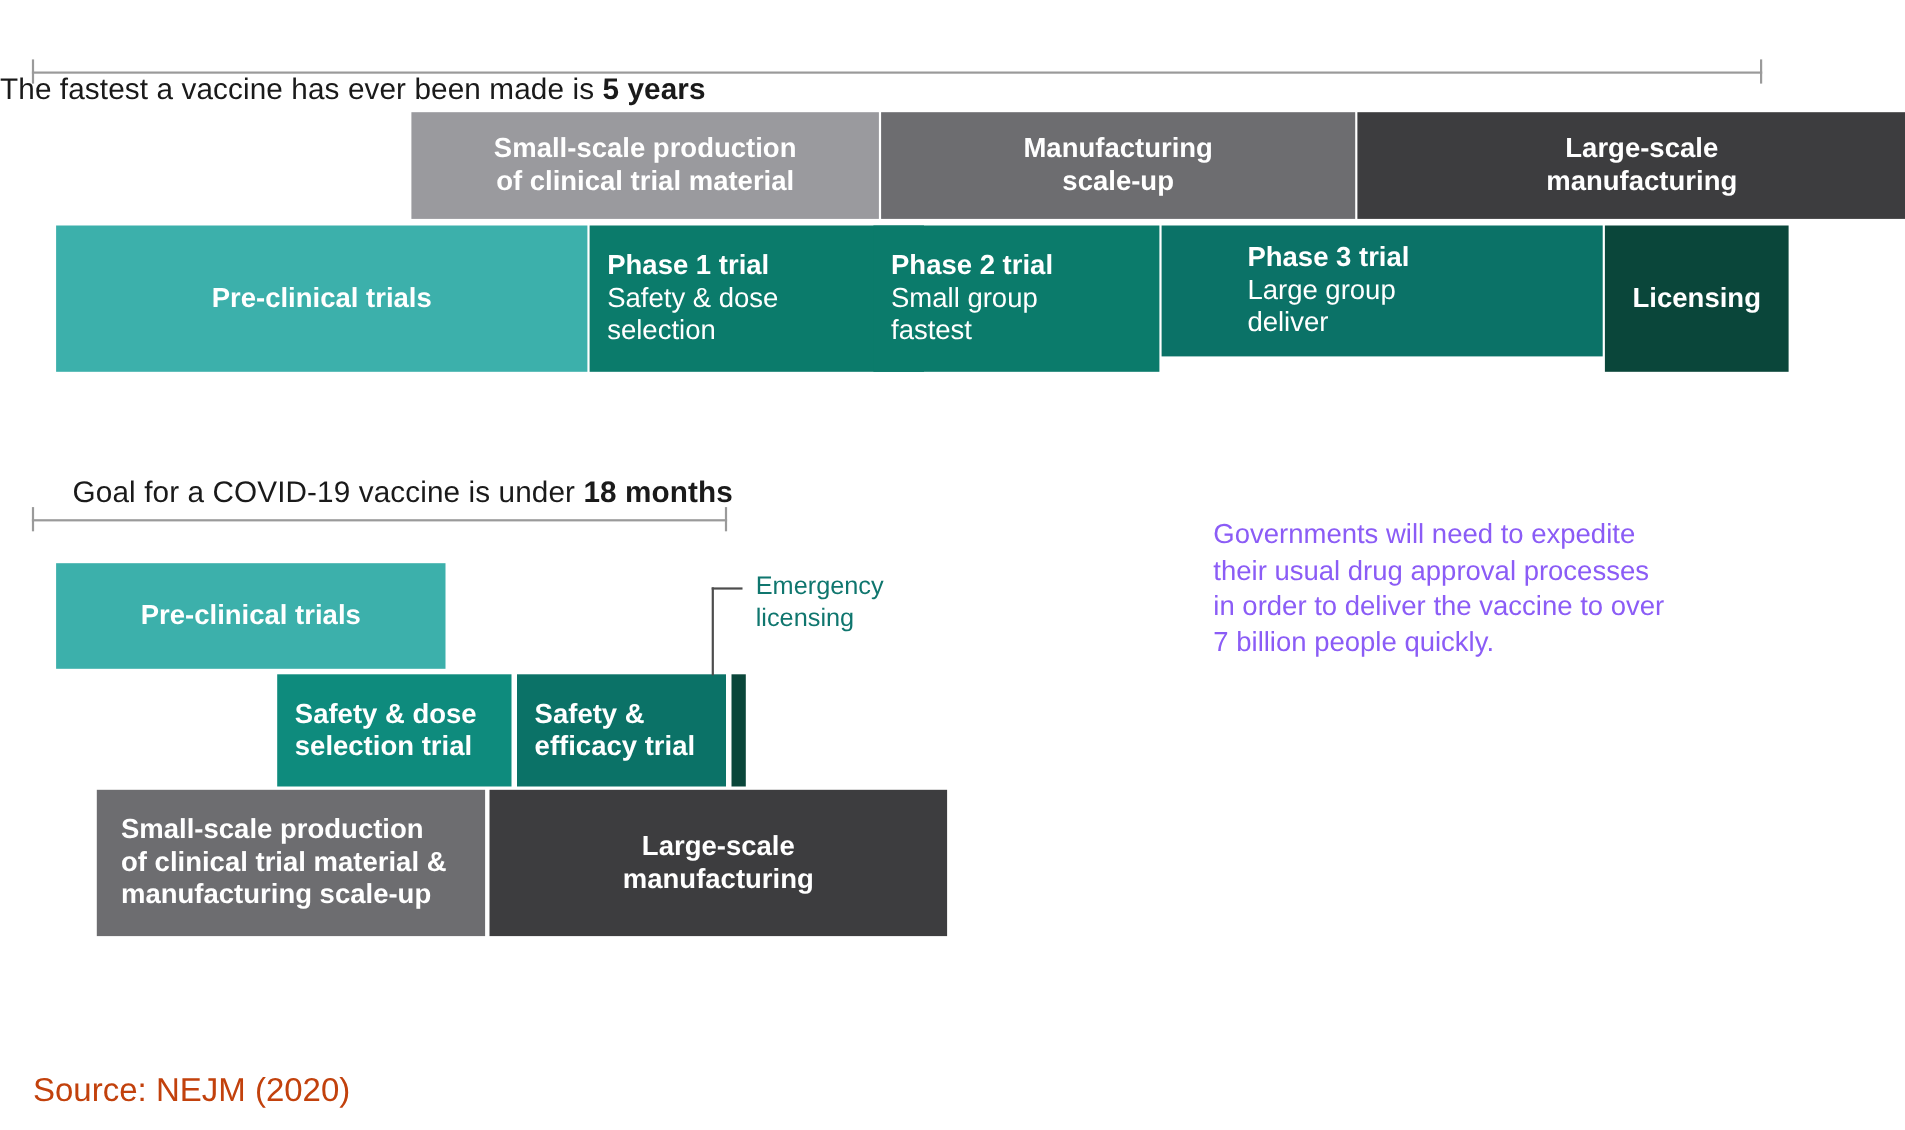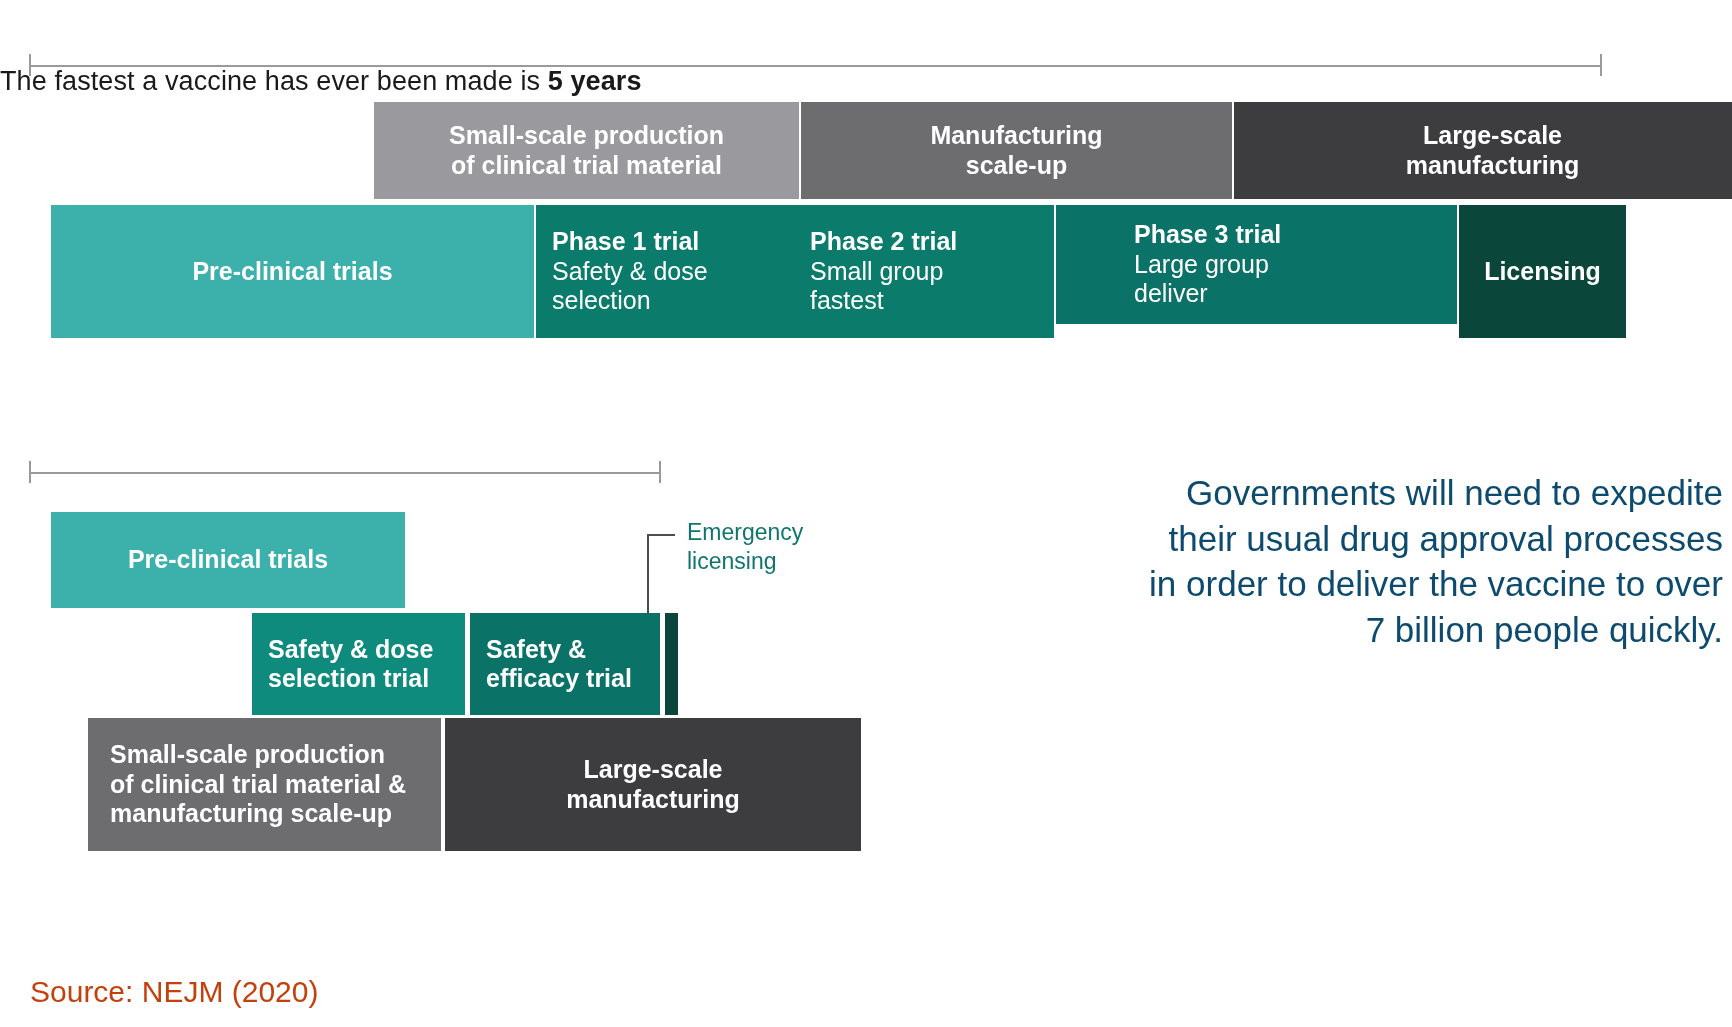--- a/index.html
+++ b/index.html
@@ -66,25 +66,24 @@
     position: absolute;
     font-size: 23px;
     line-height: 1.28;
     color: #0f766e;
     white-space: pre-line;
   }
 
   
   .note {
     position: absolute;
-    font-size: 35px;
+    font-size: 25px;
     line-height: 1.30;
-    color: #0c4a6e;
+    color: #8b5cf6;
     white-space: pre-line;
-    text-align: right;
   }
 
   
   .source {
     position: absolute;
     font-size: 30px;
     color: #c2410c;
     white-space: nowrap;
   }
 </style>
@@ -135,20 +134,23 @@
   <div class="block" style="left:1032px; top:205px; width:401px; height:119px; background:#0b7267; padding-left:78px;">
     <div class="ttl">Phase 3 trial</div>
     <div class="sub">Large group
 deliver</div>
   </div>
 
   <div class="block center" style="left:1435px; top:205px; width:167px; height:133px; background:#0a463a;">
     <div class="ttl">Licensing</div>
   </div>
 
+  <div class="bracket-title" style="left:66px; top:432px;">
+    <span>Goal for a COVID-19 vaccine is under </span><b>18 months</b>
+  </div>
 
   <div class="bracket" style="left:29px; top:461px; width:632px; height:22px;">
     <div class="cap left"></div>
     <div class="hline"></div>
     <div class="cap right"></div>
   </div>
 
   <div class="block center" style="left:27px; top:512px; width:354px; height:96px; background:#3cb0ab;">
     <div class="ttl">Pre-clinical trials</div>
   </div>

